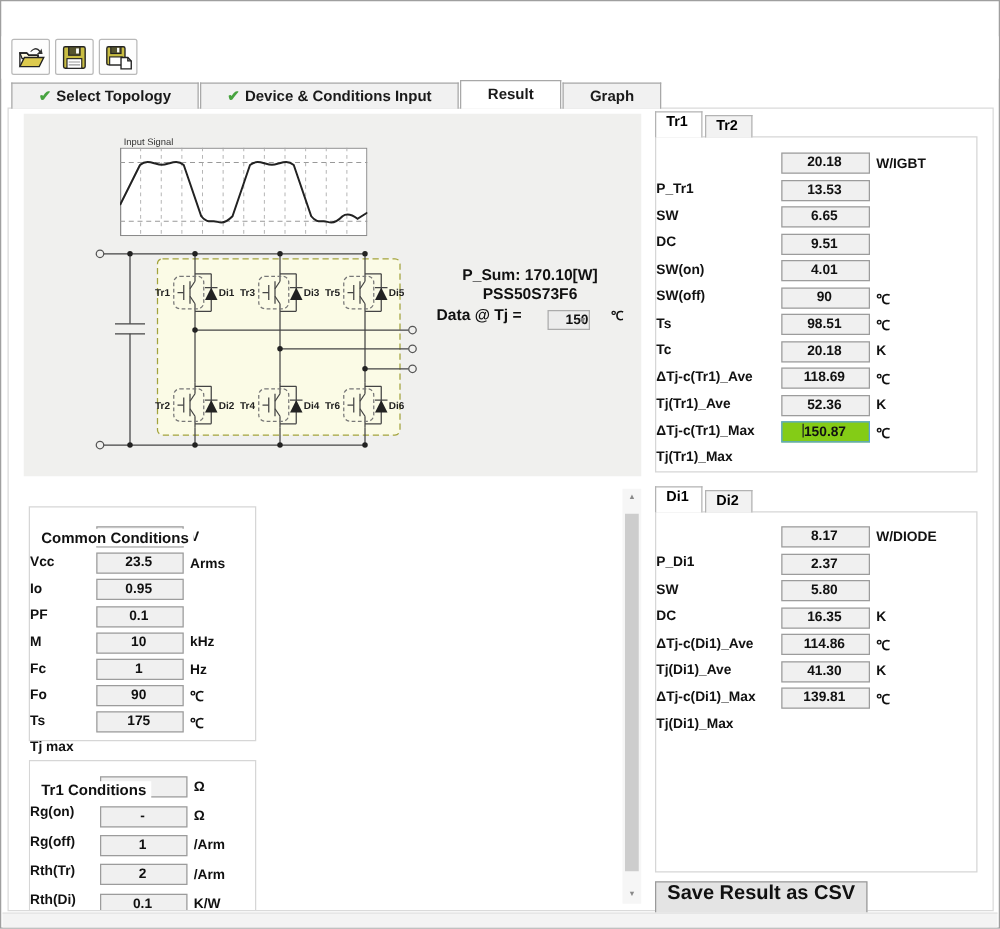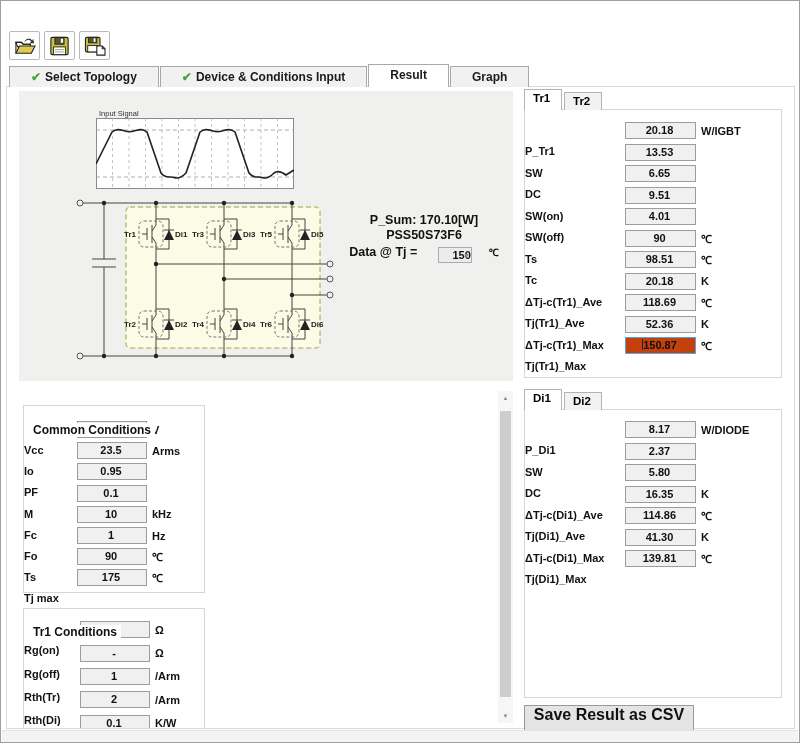--- a/index.html
+++ b/index.html
@@ -44,21 +44,21 @@
   .tj-select { display:inline-block; width:34px; height:16px; background:#ececec; border:1px solid #ababab; font-size:11px; line-height:14px;
                vertical-align:-3px; margin:0 17px; position:relative; text-align:right; padding-left:5px; }
   .tj-arrow { position:absolute; right:1px; top:1px; font-size:7px; color:#888; }
   .unit-sm { font-size:10px; }
 
   
   .vrow { display:flex; align-items:center; font-size:11px; font-weight:bold; color:#111; }
   .vlabel { text-align:left; white-space:nowrap;margin-top:41px; }
   .vfield { height:17px; background:#f0f0f0; border:1px solid #9c9c9c; text-align:center; padding:1px 4px 0 2px; overflow:hidden; white-space:nowrap; }
   .vunit { margin-left:5px; white-space:nowrap; }
-  .vrow.focused .vfield { background:#c2410c; border:1px solid #5aa3dc; }
+  .vrow.focused .vfield { background:#84cc16; border:1px solid #5aa3dc; }
   .vrow.focused .vfield::before { content:""; display:inline-block; width:1px; height:11px; background:#222; vertical-align:-1px; }
 
   
   .subtabs { position:absolute; display:flex; align-items:flex-end; height:21px; z-index:3; }
   .subtab { height:18px; min-width:38px; padding:0 8px; border:1px solid #b3b3b3; border-bottom:none; background:#f2f2f2;
             font-size:11.5px; font-weight:bold; line-height:17px; text-align:left; margin-right:2px; }
   .subtab.active { height:21px; background:#fff; position:relative; z-index:4; }
   #tr-tabs { left:523px; top:88px; } #di-tabs { left:523px; top:388px; }
   .groupbox { position:absolute; background:#fff; border:1px solid #d6d6d6; }
   #tr-box { left:523px; top:108px; width:258px; height:269px; padding-top:10px; }

